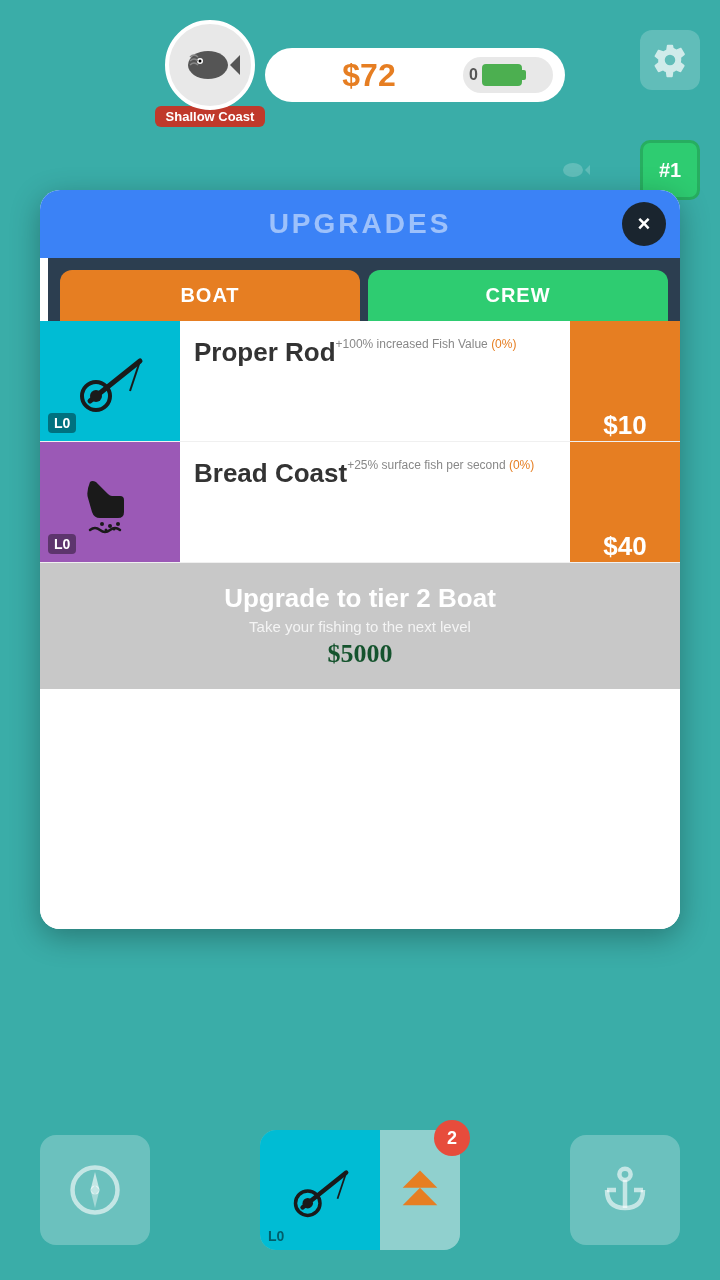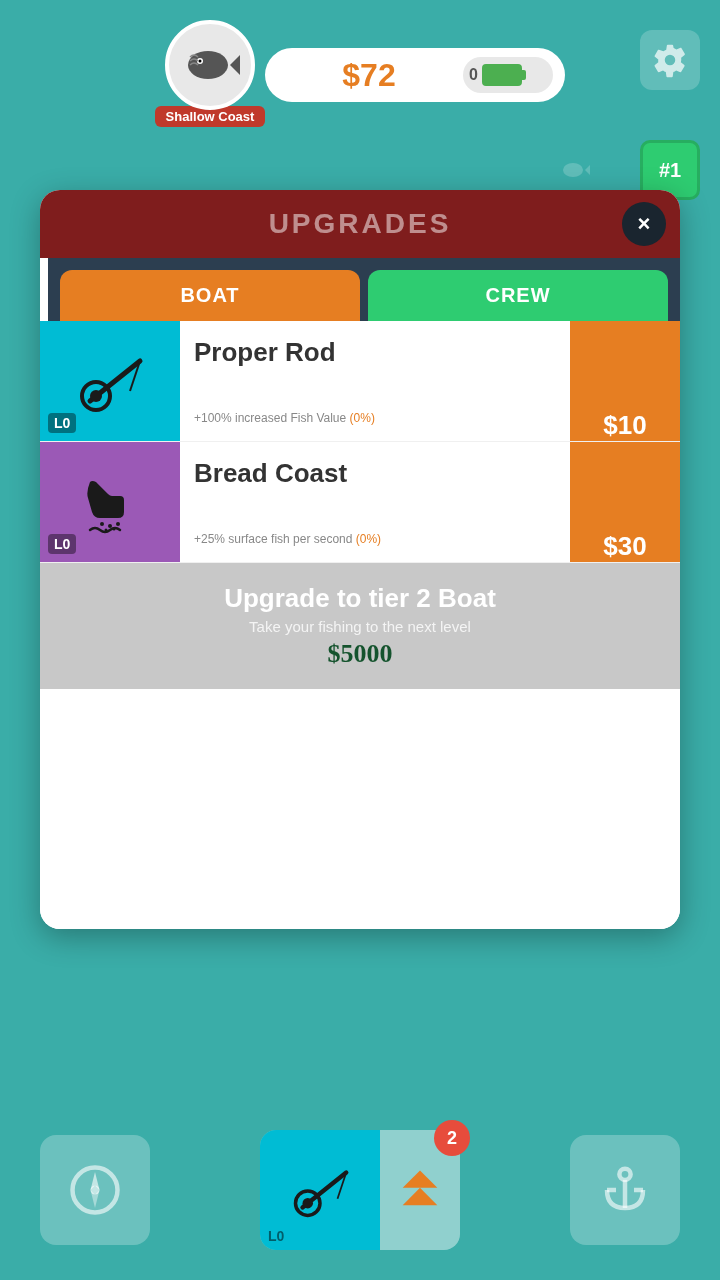--- a/index.html
+++ b/index.html
@@ -152,21 +152,21 @@
       top: 190px;
       left: 40px;
       right: 40px;
       background: #fff;
       border-radius: 20px;
       overflow: hidden;
       box-shadow: 0 8px 30px rgba(0,0,0,0.3);
     }
 
     .modal-header {
-      background: #7f1d1d;
+      background: #3b82f6;
       padding: 18px 28px;
       display: flex;
       align-items: center;
       justify-content: center;
       position: relative;
     }
     .modal-title {
       color: rgba(255,255,255,0.5);
       font-size: 28px;
       font-weight: bold;
@@ -254,22 +254,22 @@
       font-size: 14px;
       font-weight: bold;
       padding: 2px 6px;
       border-radius: 4px;
     }
 
     .upgrade-info {
       flex: 1;
       padding: 16px 14px;
       display: flex;
-      flex-direction: column;
-      justify-content: space-between;
+      flex-direction: row;
+      justify-content: flex-start;
     }
     .upgrade-name {
       font-size: 26px;
       font-weight: bold;
       color: #333;
       margin-bottom: 6px;
     }
     .upgrade-desc {
       font-size: 12px;
       color: #888;
@@ -524,21 +524,21 @@
         </svg>
         <span class="level-badge">L0</span>
       </div>
       <div class="upgrade-info">
         <div class="upgrade-name">Bread Coast</div>
         <div class="upgrade-desc">
           <span>+25% surface fish per second </span><span class="pct">(0%)</span>
         </div>
       </div>
       <div class="upgrade-price-btn">
-        <span>$30</span>
+        <span>$40</span>
       </div>
     </div>
 
   </div>
 
   <div class="tier-upgrade">
     <div class="tier-title">Upgrade to tier 2 Boat</div>
     <div class="tier-subtitle">Take your fishing to the next level</div>
     <div class="tier-price">$5000</div>
   </div>

